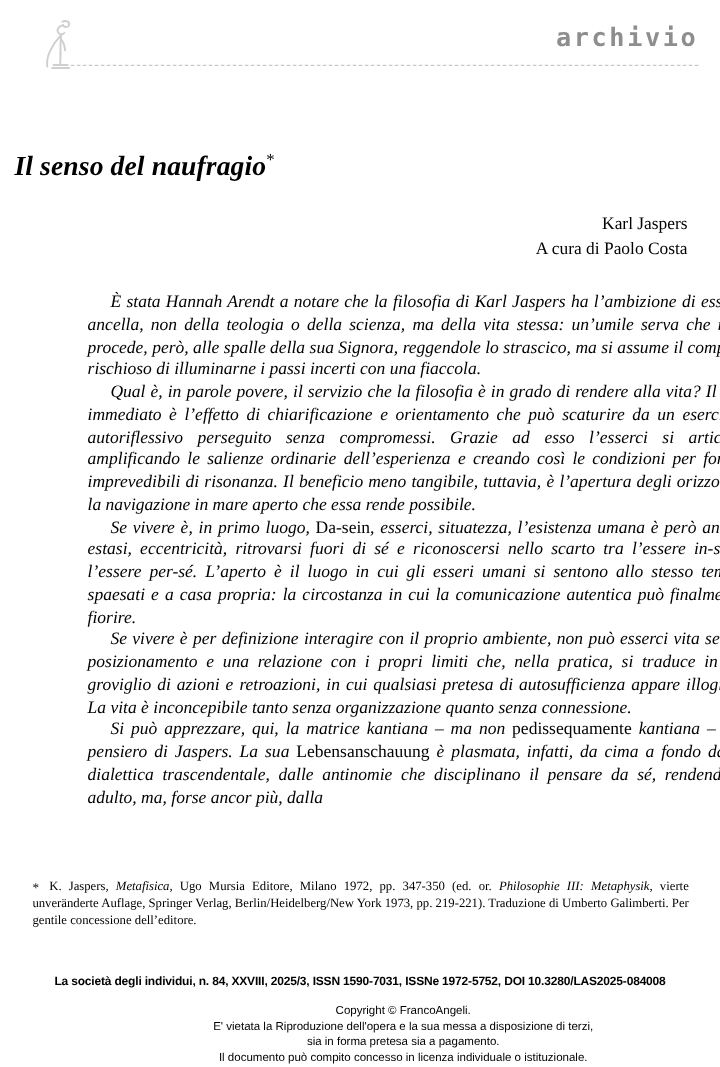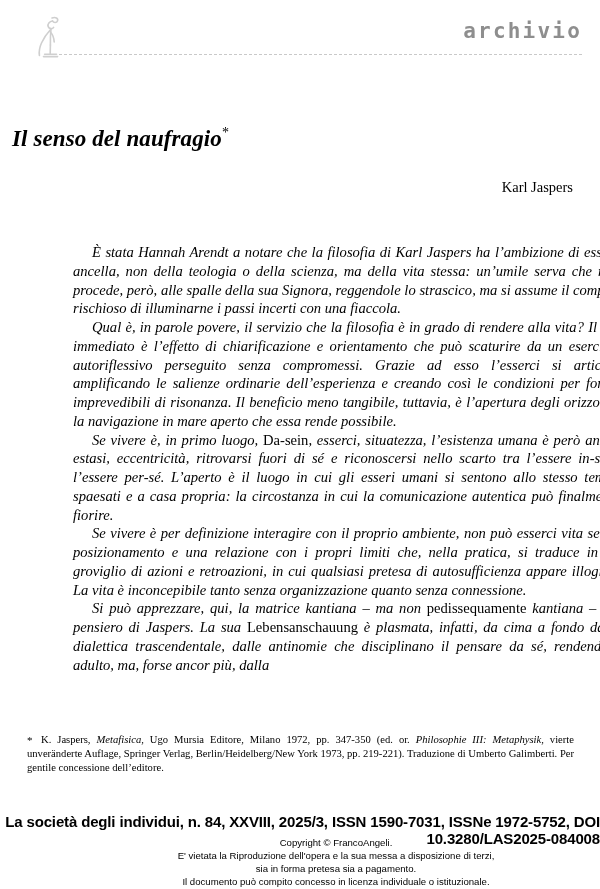--- a/index.html
+++ b/index.html
@@ -121,23 +121,23 @@
     text-indent: 14px;
   }
   .footnote i { font-style: italic; }
 
   
   .journal-line {
     position: absolute;
     left: 0;
     top: 813px;
     width: 600px;
-    text-align: right;
+    text-align: center;
     font-family: "Liberation Sans", "DejaVu Sans", sans-serif;
-    font-size: 15px;
+    font-size: 10px;
     font-weight: bold;
     letter-spacing: -0.15px;
     color: #000000;
   }
 
   
   .copyright {
     position: absolute;
     left: 0;
     top: 836px;
@@ -172,20 +172,21 @@
       </svg>
     </span>
     <div class="archivio-word">archivio</div>
     <div class="header-rule"></div>
   </div>
 
   <h1 class="doc-title"><span>Il senso del naufragio</span><span class="star">*</span></h1>
 
   <div class="byline">
     <div>Karl Jaspers</div>
+    <div>A cura di Paolo Costa</div>
   </div>
 
   <div class="body-copy">
 
     <p>È stata Hannah Arendt a notare che la filosofia di Karl Jaspers ha l’ambizione di essere ancella, non della teologia o della scienza, ma della vita stessa: un’umile serva che non procede, però, alle spalle della sua Signora, reggendole lo strascico, ma si assume il compito rischioso di illuminarne i passi incerti con una fiaccola.</p>
 
     <p>Qual è, in parole povere, il servizio che la filosofia è in grado di rendere alla vita? Il più immediato è l’effetto di chiarificazione e orientamento che può scaturire da un esercizio autoriflessivo perseguito senza compromessi. Grazie ad esso l’esserci si articola amplificando le salienze ordinarie dell’esperienza e creando così le condizioni per forme imprevedibili di risonanza. Il beneficio meno tangibile, tuttavia, è l’apertura degli orizzonti: la navigazione in mare aperto che essa rende possibile.</p>
 
     <p><span>Se vivere è, in primo luogo, </span><span class="rom">Da-sein</span><span>, esserci, situatezza, l’esistenza umana è però anche estasi, eccentricità, ritrovarsi fuori di sé e riconoscersi nello scarto tra l’essere in-sé e l’essere per-sé. L’aperto è il luogo in cui gli esseri umani si sentono allo stesso tempo spaesati e a casa propria: la circostanza in cui la comunicazione autentica può finalmente fiorire.</span></p>
 

